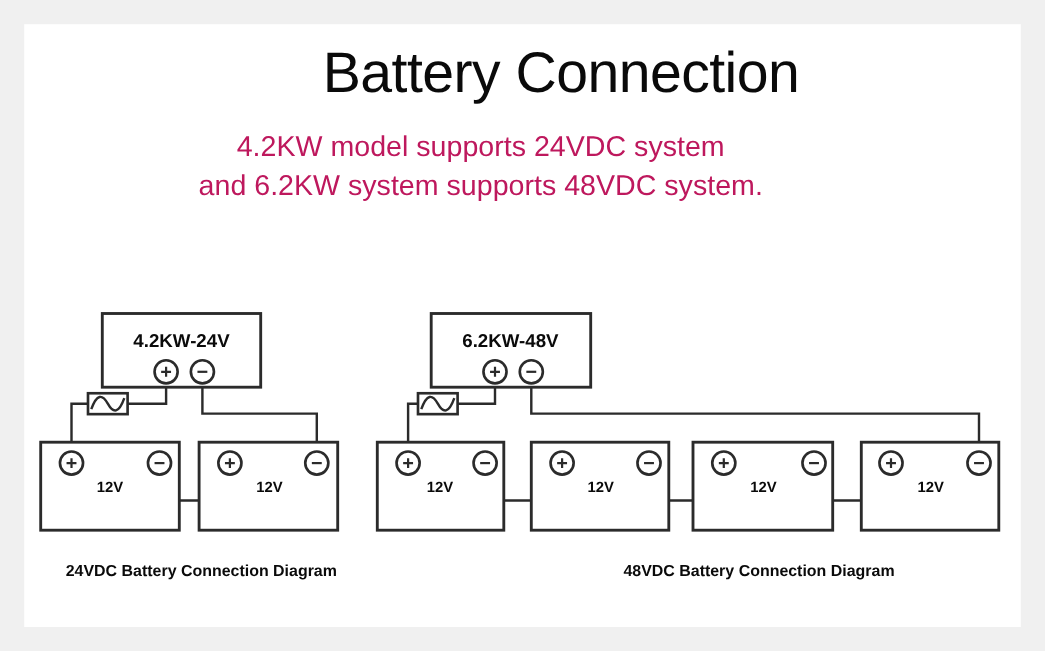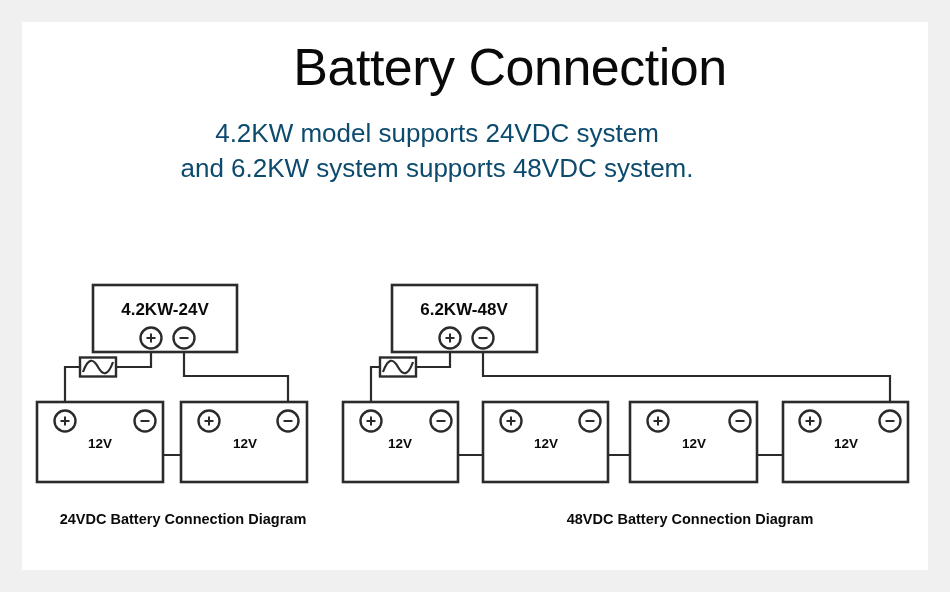--- a/index.html
+++ b/index.html
@@ -42,21 +42,21 @@
     padding-left: 35px;
   }
   #subtitle {
     position: absolute;
     left: 0;
     top: 94px;
     width: 830px;
     text-align: center;
     font-size: 26px;
     font-weight: normal;
-    color: #0c4a6e;
+    color: #be185d;
     line-height: 1.33;
   }
   #subtitle .sub-line { display: block; }
   #diagram-wrap {
     position: absolute;
     left: -22px;
     top: -22px;
     width: 950px;
     height: 464px;
   }

